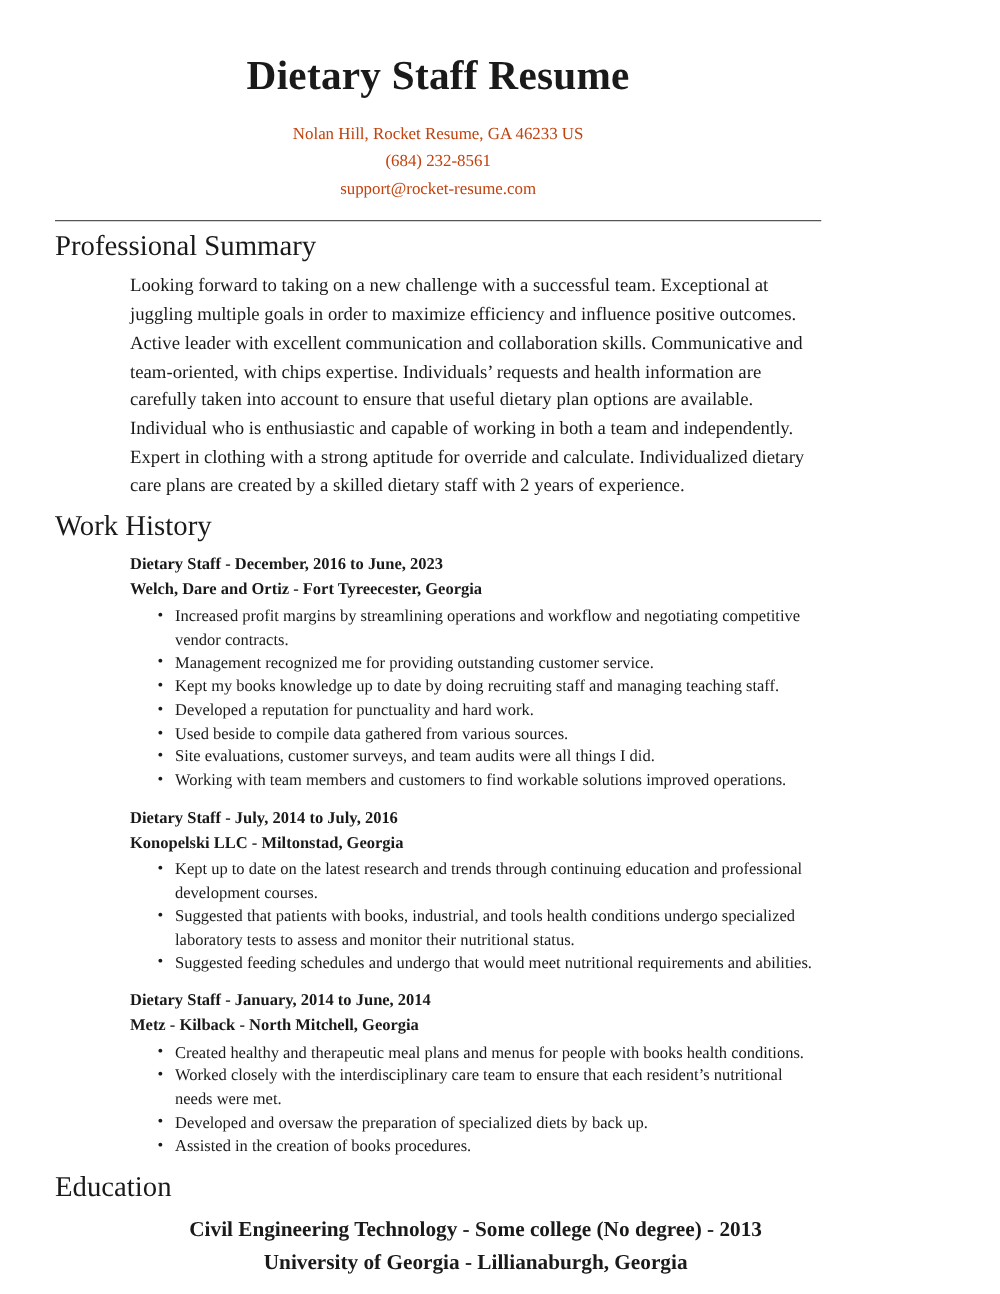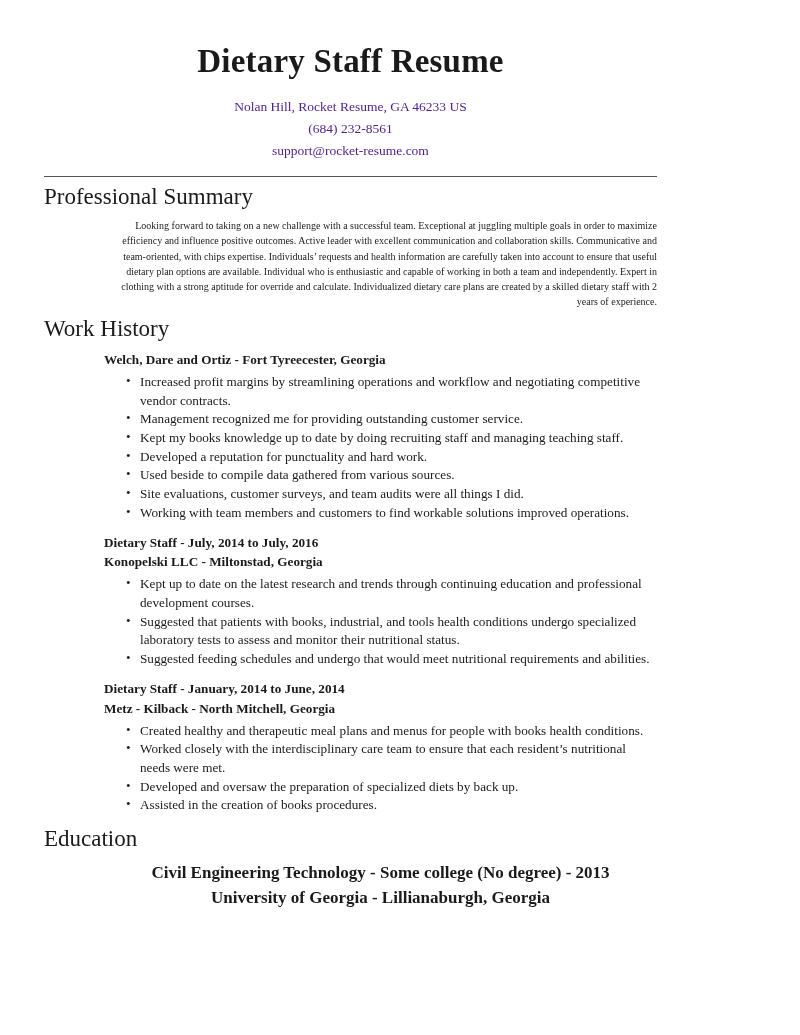--- a/index.html
+++ b/index.html
@@ -26,41 +26,41 @@
     font-size: 33px;
     font-weight: bold;
     letter-spacing: 0.2px;
     margin: 8px 0 14px 0;
     line-height: 1.2;
   }
   .contact-line {
     text-align: center;
     font-size: 13.5px;
     line-height: 1.65;
-    color: #4c1d95;
+    color: #c2410c;
   }
   .rule {
     border-bottom: 1.2px solid #555;
     margin: 14px 0 0 0;
   }
   .section {
   }
   .section-title {
     font-size: 23px;
     font-weight: normal;
     margin: 6px 0 6px 0;
     line-height: 1.25;
   }
   .section-body {
     padding-left: 60px;
   }
   .summary-text {
-    font-size: 10px;
+    font-size: 15px;
     line-height: 1.52;
-    text-align: right;
+    text-align: left;
   }
   .job {
     margin-bottom: 10px;
   }
   .job-line {
     font-size: 13.2px;
     font-weight: bold;
     line-height: 1.5;
   }
   ul.bullets {
@@ -112,20 +112,21 @@
     <div class="section-body">
       <div class="summary-text">Looking forward to taking on a new challenge with a successful team. Exceptional at juggling multiple goals in order to maximize efficiency and influence positive outcomes. Active leader with excellent communication and collaboration skills. Communicative and team-oriented, with chips expertise. Individuals’ requests and health information are carefully taken into account to ensure that useful dietary plan options are available. Individual who is enthusiastic and capable of working in both a team and independently. Expert in clothing with a strong aptitude for override and calculate. Individualized dietary care plans are created by a skilled dietary staff with 2 years of experience.</div>
     </div>
   </div>
 
   <div class="section work-section">
     <h2 class="section-title">Work History</h2>
     <div class="section-body">
 
       <div class="job">
+        <div class="job-line">Dietary Staff - December, 2016 to June, 2023</div>
         <div class="job-line">Welch, Dare and Ortiz - Fort Tyreecester, Georgia</div>
         <ul class="bullets">
           <li>Increased profit margins by streamlining operations and workflow and negotiating competitive vendor contracts.</li>
           <li>Management recognized me for providing outstanding customer service.</li>
           <li>Kept my books knowledge up to date by doing recruiting staff and managing teaching staff.</li>
           <li>Developed a reputation for punctuality and hard work.</li>
           <li>Used beside to compile data gathered from various sources.</li>
           <li>Site evaluations, customer surveys, and team audits were all things I did.</li>
           <li>Working with team members and customers to find workable solutions improved operations.</li>
         </ul>

